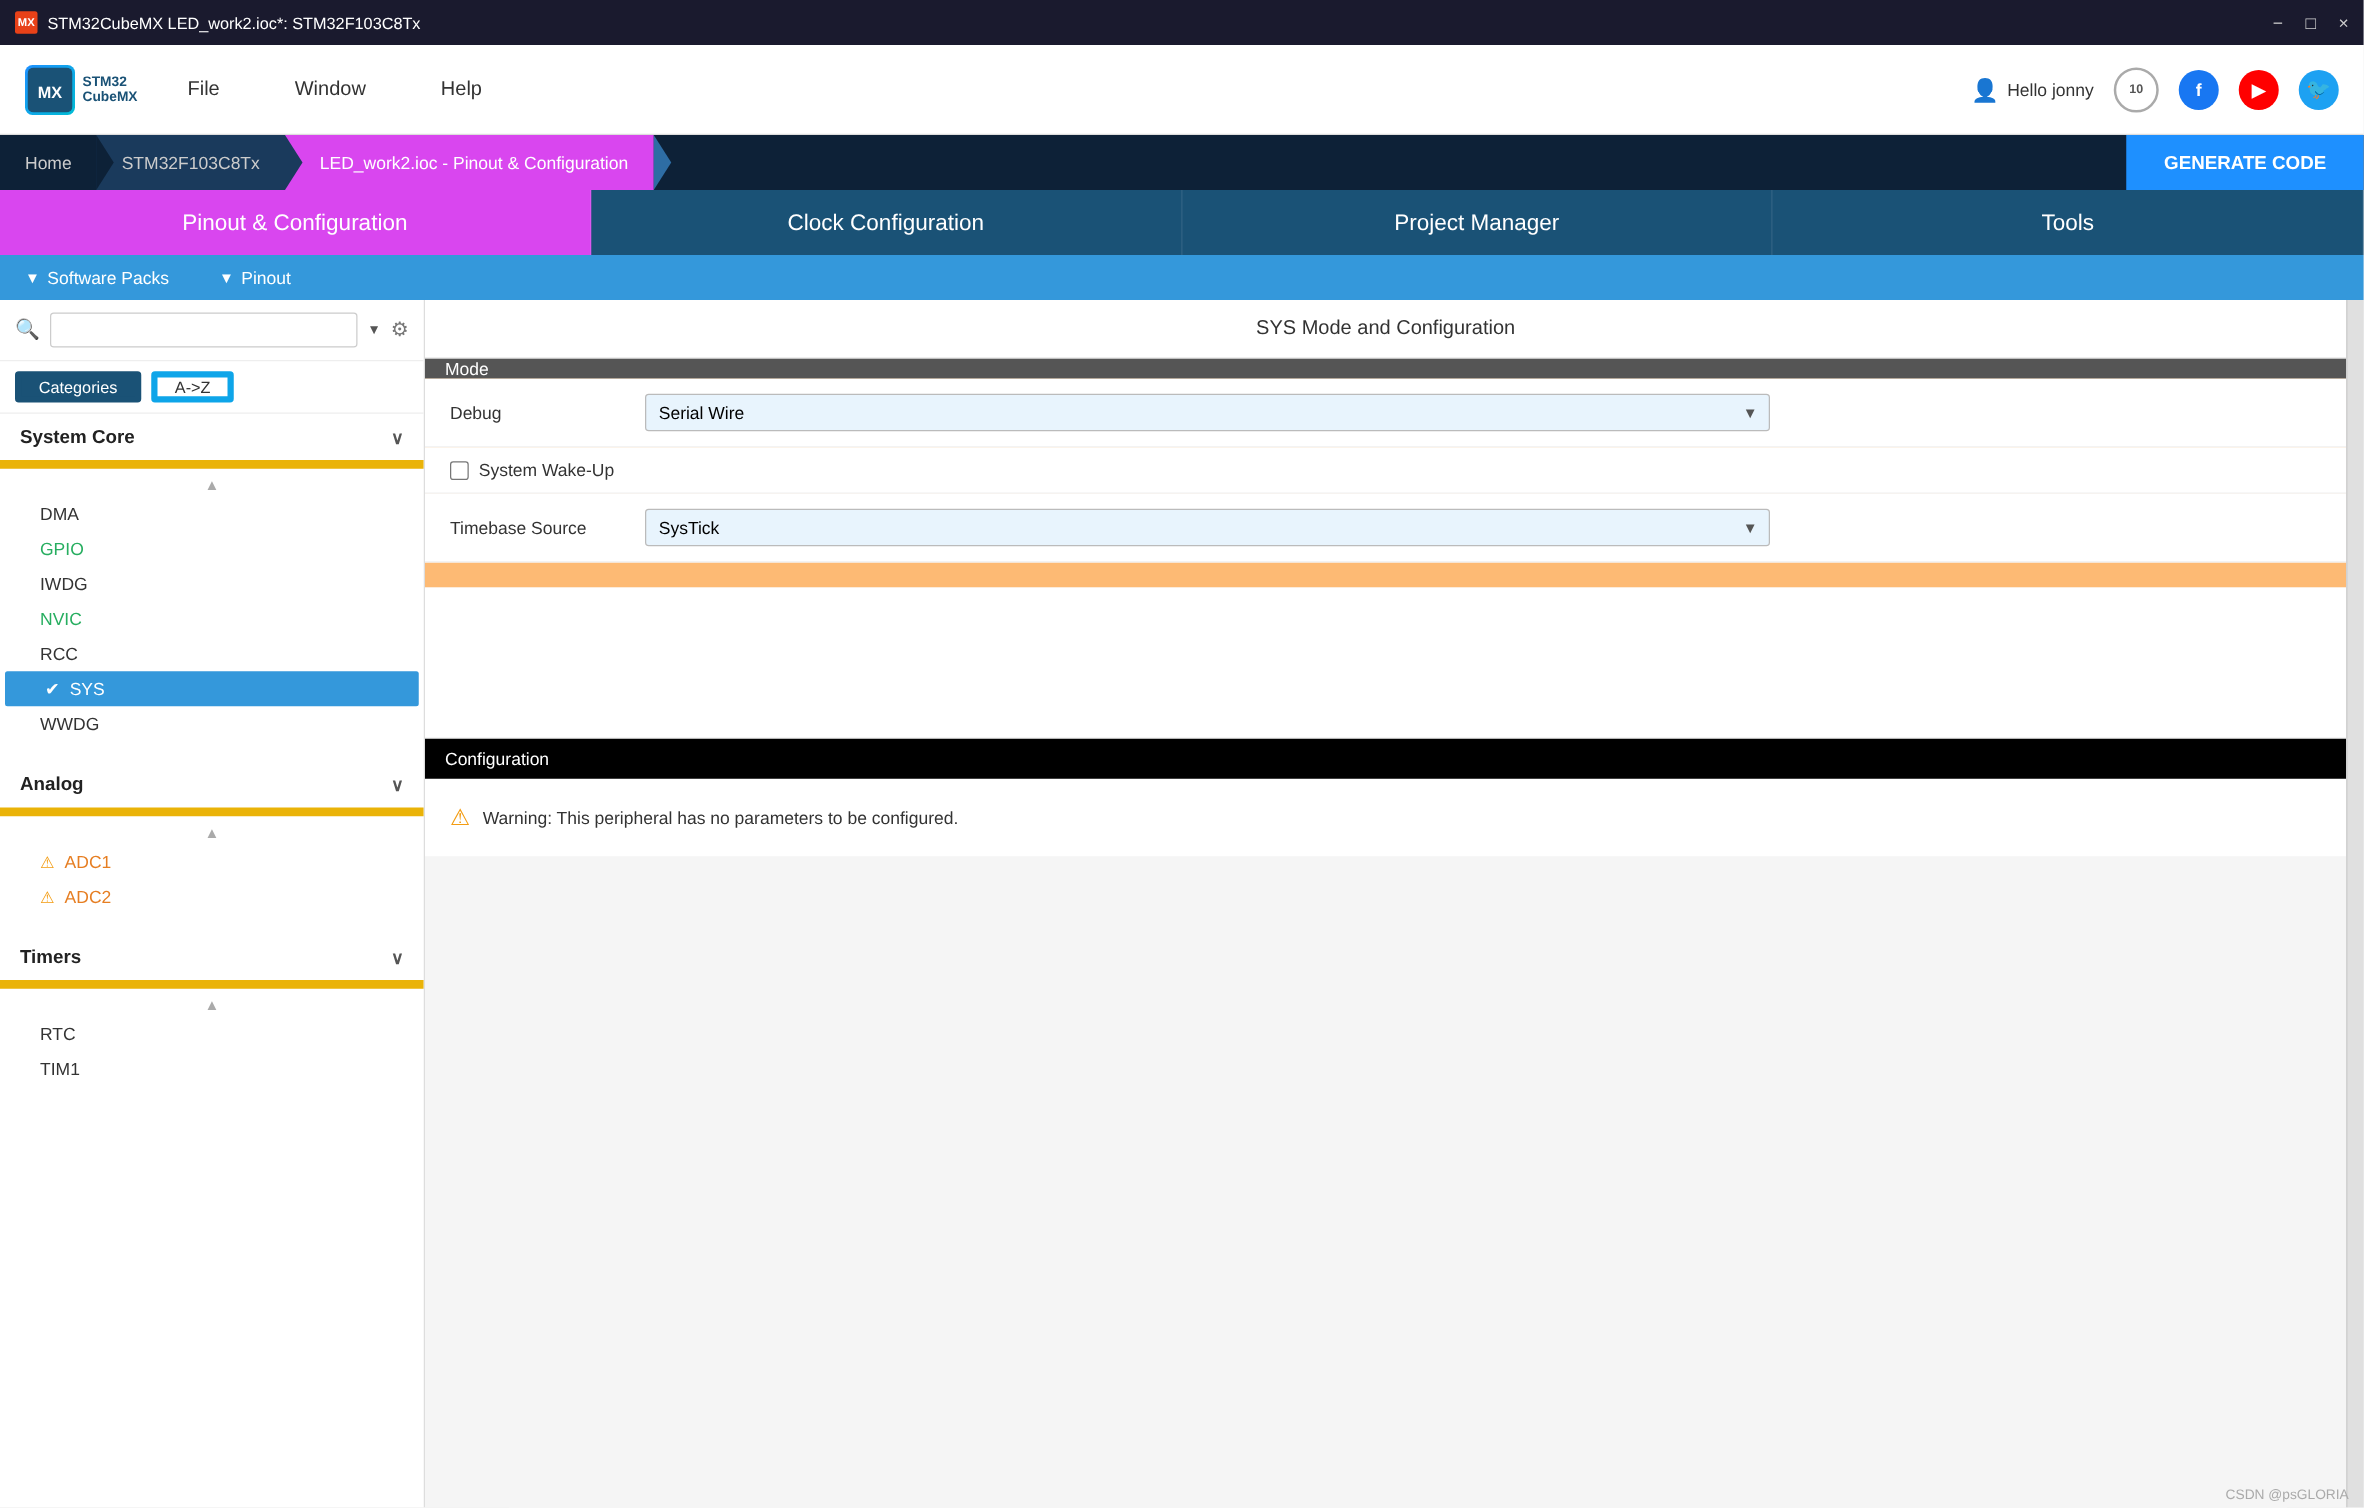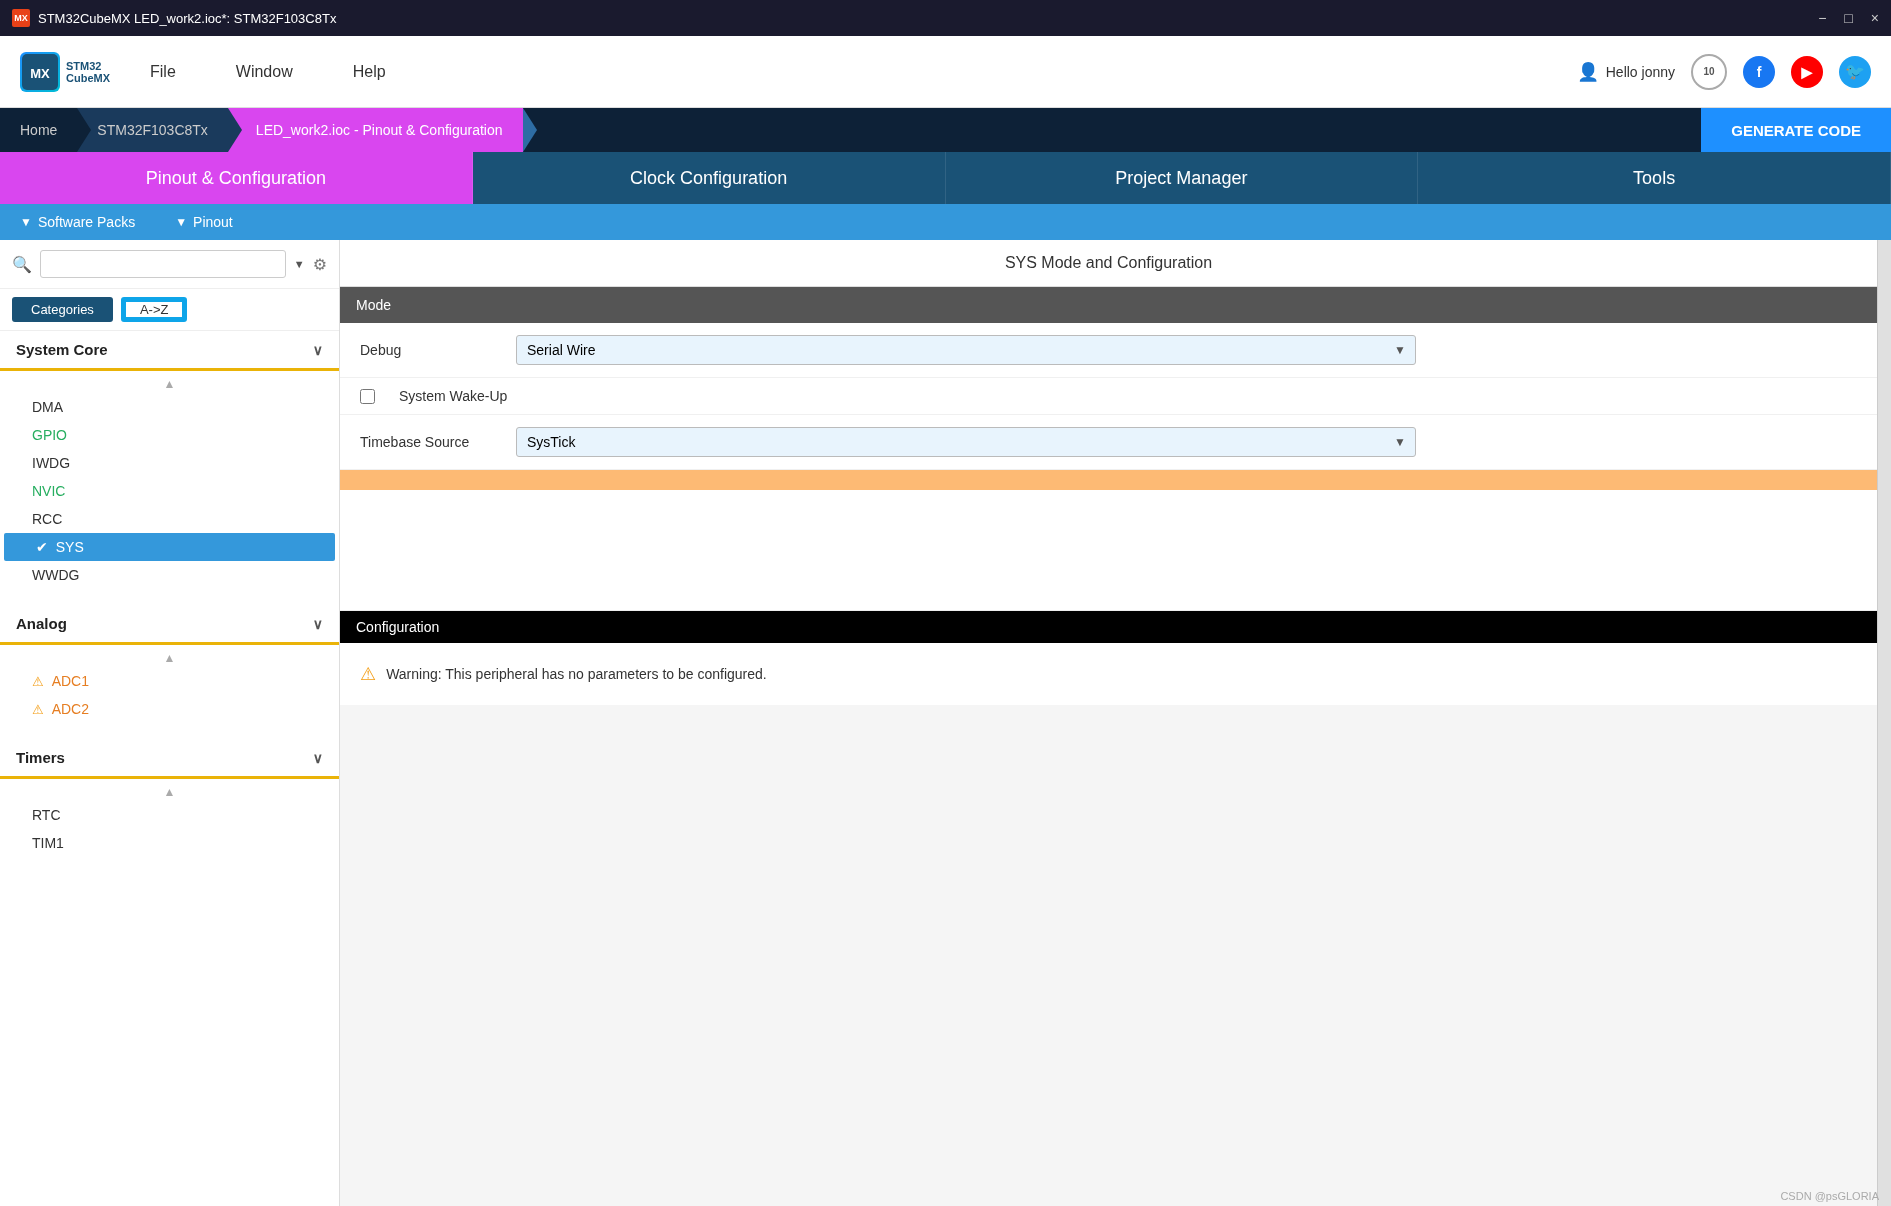--- a/index.html
+++ b/index.html
@@ -173,21 +173,21 @@
     .sidebar-section { padding: 0; }
     .section-header {
       display: flex;
       align-items: center;
       justify-content: space-between;
       padding: 10px 16px;
       font-size: 15px;
       font-weight: 600;
       color: #222;
       cursor: pointer;
-      border-bottom: 3px solid #eab308;
+      border-bottom: 7px solid #eab308;
     }
     .section-header .chevron { font-size: 14px; color: #555; }
     .section-items { padding: 4px 0; }
     .section-scroll-indicator {
       text-align: center;
       font-size: 12px;
       color: #aaa;
       padding: 2px 0;
     }
     .sidebar-item {
@@ -216,21 +216,21 @@
       background: #fff;
       padding: 14px 20px;
       font-size: 16px;
       color: #333;
       border-bottom: 1px solid #ddd;
       text-align: center;
     }
     .section-title-bar {
       background: #555;
       color: #fff;
-      padding: 10px 16px;
+      padding: 0 16px;
       font-size: 14px;
     }
     .config-row {
       display: flex;
       align-items: center;
       padding: 12px 20px;
       gap: 16px;
       background: #fff;
       border-bottom: 1px solid #f0f0f0;
     }
@@ -255,21 +255,21 @@
       right: 10px;
       top: 50%;
       transform: translateY(-50%);
       font-size: 12px;
       color: #555;
       pointer-events: none;
     }
     .checkbox-row {
       display: flex;
       align-items: center;
-      gap: 24px;
+      gap: 8px;
       padding: 10px 20px;
       background: #fff;
       border-bottom: 1px solid #f0f0f0;
     }
     .checkbox-row input { width: 15px; height: 15px; }
     .checkbox-label { font-size: 14px; color: #333; }
 
     .config-section-body { background: #fdba74; padding-bottom: 20px; }
 
     .warning-section {

